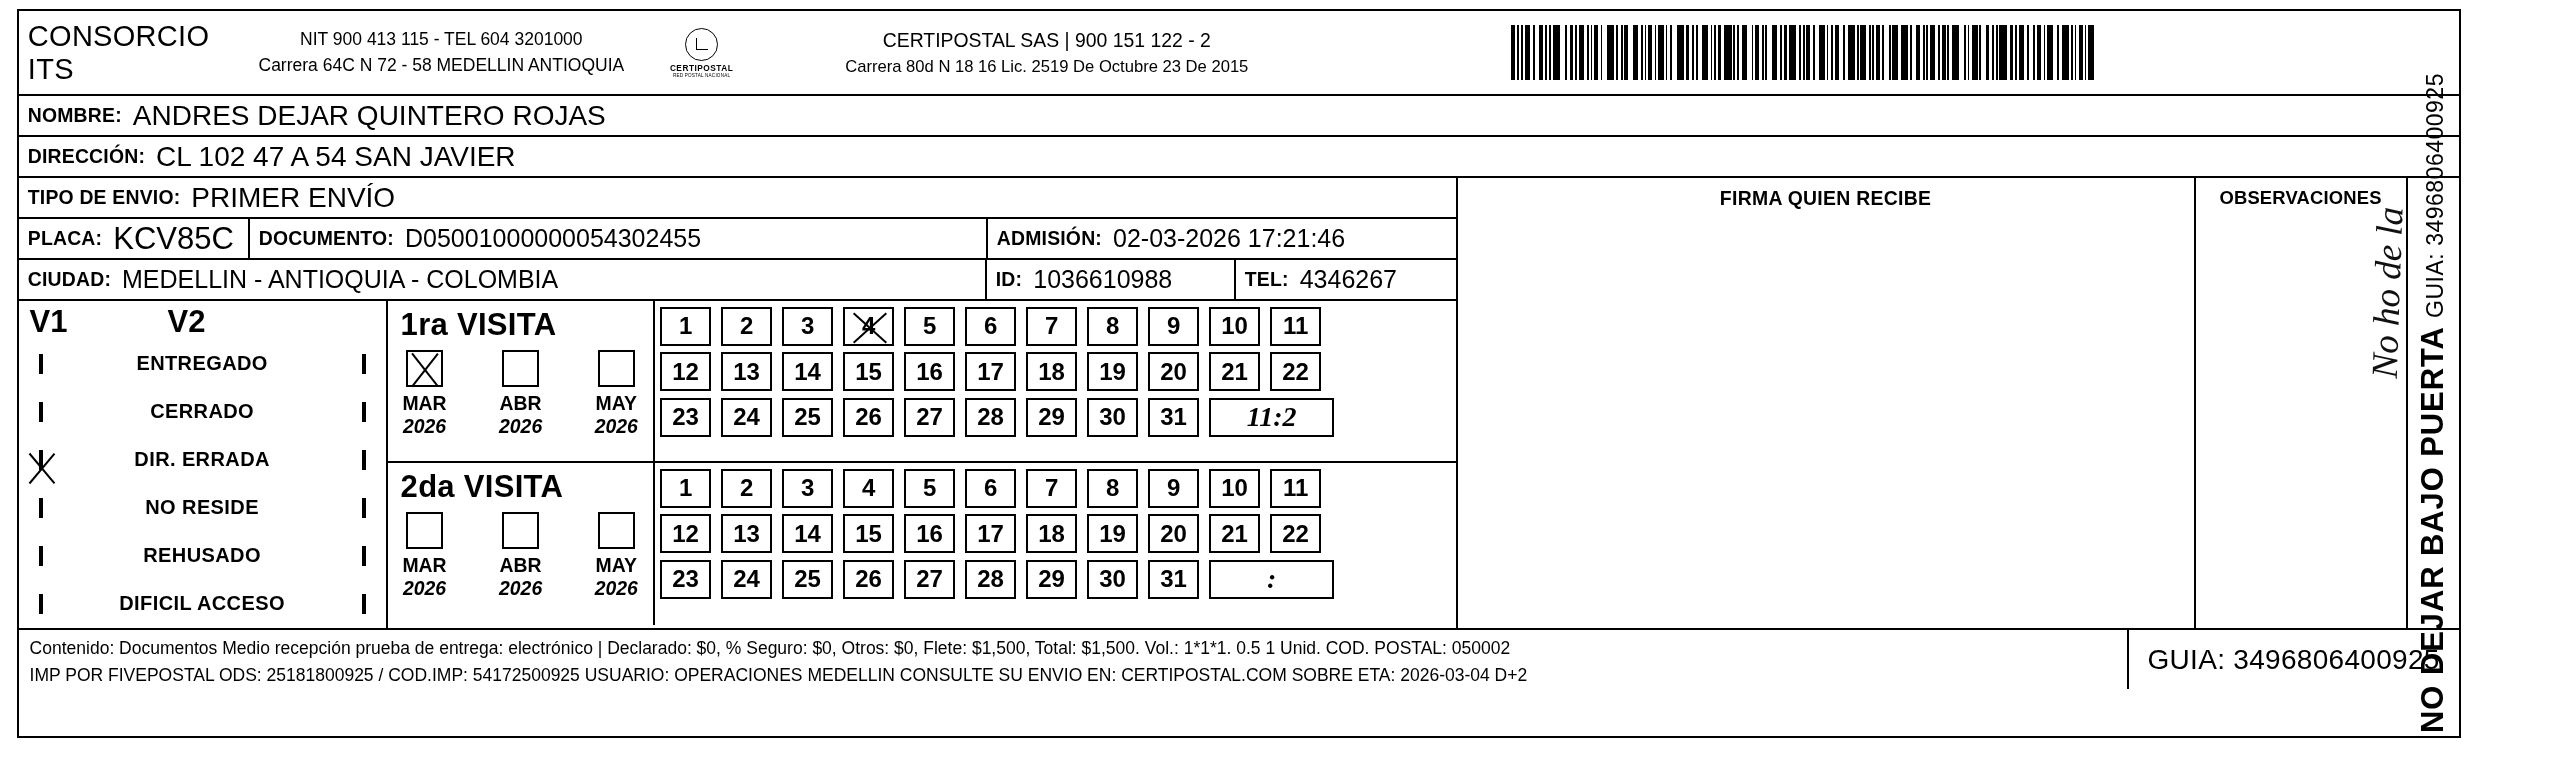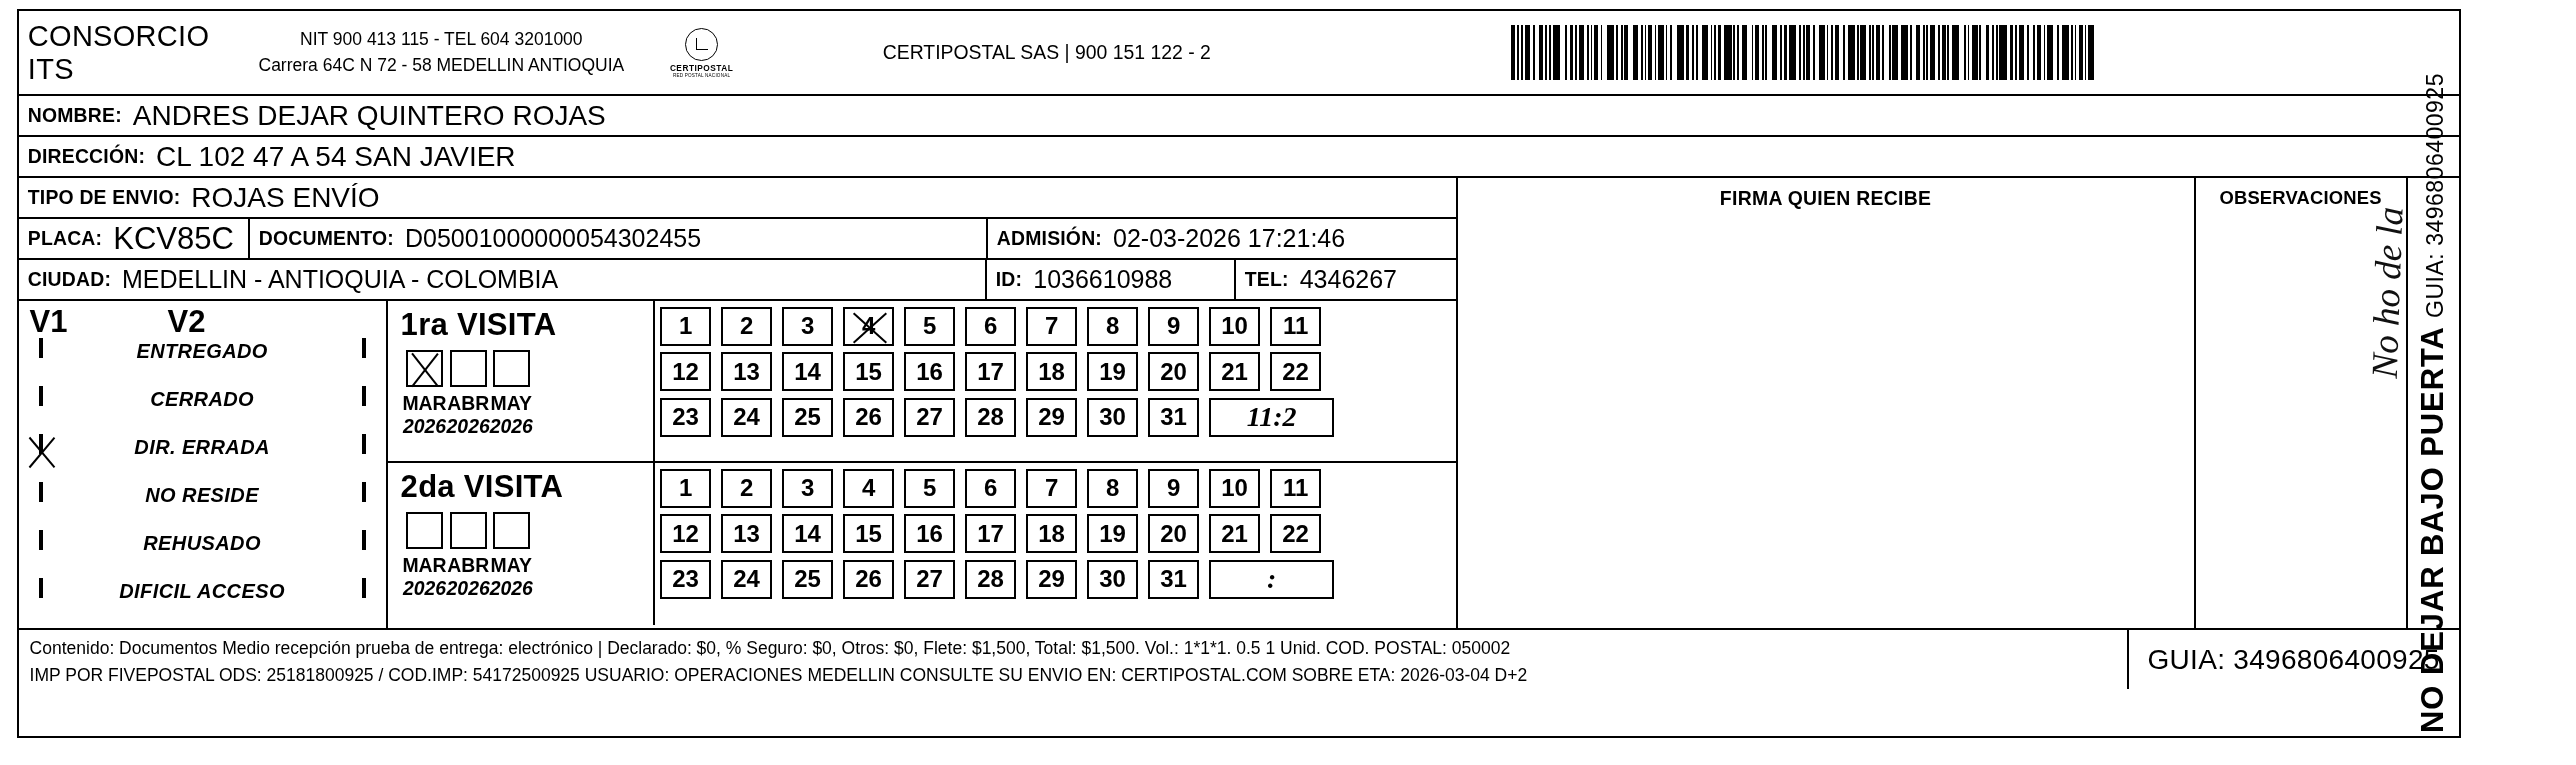--- a/index.html
+++ b/index.html
@@ -177,23 +177,22 @@
     align-items: center;
     font-size: 31px;
     font-weight: bold;
     padding-left: 11px;
     height: 35px;
   }
   .v-head .v1 { width: 138px; }
   .v-head .v2 { width: 101px; text-align: left;}
   .v-item {
     display: flex;
-    align-items: flex-start;
+    align-items: center;
     height: 48px;
-    font-style: italic;
   }
   .chk {
     width: 33px; height: 33px;
     border: 2.8px solid #000;
     box-sizing: border-box;
     position: relative;
     flex: none;
   }
   .chk.x:before, .chk.x:after {
     content: "";
@@ -216,21 +215,21 @@
 
   .visita-col { width: 267px; box-sizing: border-box; }
   .visita-title {
     font-size: 31px;
     font-weight: bold;
     padding: 5.5px 0 1.8px 13px;
     letter-spacing: 0.3px;
   }
   .month-row {
     display: flex;
-    justify-content: flex-start;
+    justify-content: space-between;
     padding: 5.5px 14.8px 0 14.8px;
   }
   .month {
     display: flex;
     flex-direction: column;
     align-items: center;
   }
   .month .mbox {
     width: 37px; height: 37px;
     border: 2.8px solid #000;
@@ -325,20 +324,21 @@
         <span>NIT 900 413 115 - TEL 604 3201000</span>
         <span>Carrera 64C N 72 - 58 MEDELLIN ANTIOQUIA</span>
       </div>
       <div class="cell hdr-logo">
         <div class="logo-circle"></div>
         <div class="logo-text1">CERTIPOSTAL</div>
         <div class="logo-text2">RED POSTAL NACIONAL</div>
       </div>
       <div class="cell hdr-addr2">
         <span class="big">CERTIPOSTAL SAS | 900 151 122 - 2</span>
+        <span>Carrera 80d N 18 16  Lic. 2519 De Octubre 23 De 2015</span>
       </div>
       <div class="cell hdr-barcode">
         <div class="barcode" id="barcode-bars">
             <i style="width:3.7px;background:#000"></i>
             <i style="width:2.8px;background:#fff"></i>
             <i style="width:1.8px;background:#000"></i>
             <i style="width:1.8px;background:#fff"></i>
             <i style="width:1.8px;background:#000"></i>
             <i style="width:1.8px;background:#fff"></i>
             <i style="width:5.5px;background:#000"></i>
@@ -548,21 +548,21 @@
       <div class="cell tlabel">DIRECCIÓN:</div>
       <div class="cell tvalue">CL 102 47 A 54 SAN JAVIER</div>
     </div>
 
     <div class="midblock">
 
       <div class="left-col rline">
 
         <div class="row trow bline">
           <div class="cell tlabel">TIPO DE ENVIO:</div>
-          <div class="cell tvalue">ROJAS ENVÍO</div>
+          <div class="cell tvalue">PRIMER ENVÍO</div>
         </div>
 
         <div class="row trow bline">
           <div class="cell rline" style="width:231px">
             <span class="tlabel">PLACA:</span>
             <span class="tvalue" style="font-size:31px">KCV85C</span>
           </div>
           <div class="cell rline" style="width:738px">
             <span class="tlabel">DOCUMENTO:</span>
             <span class="tvalue" style="font-size:25px">D05001000000054302455</span>

